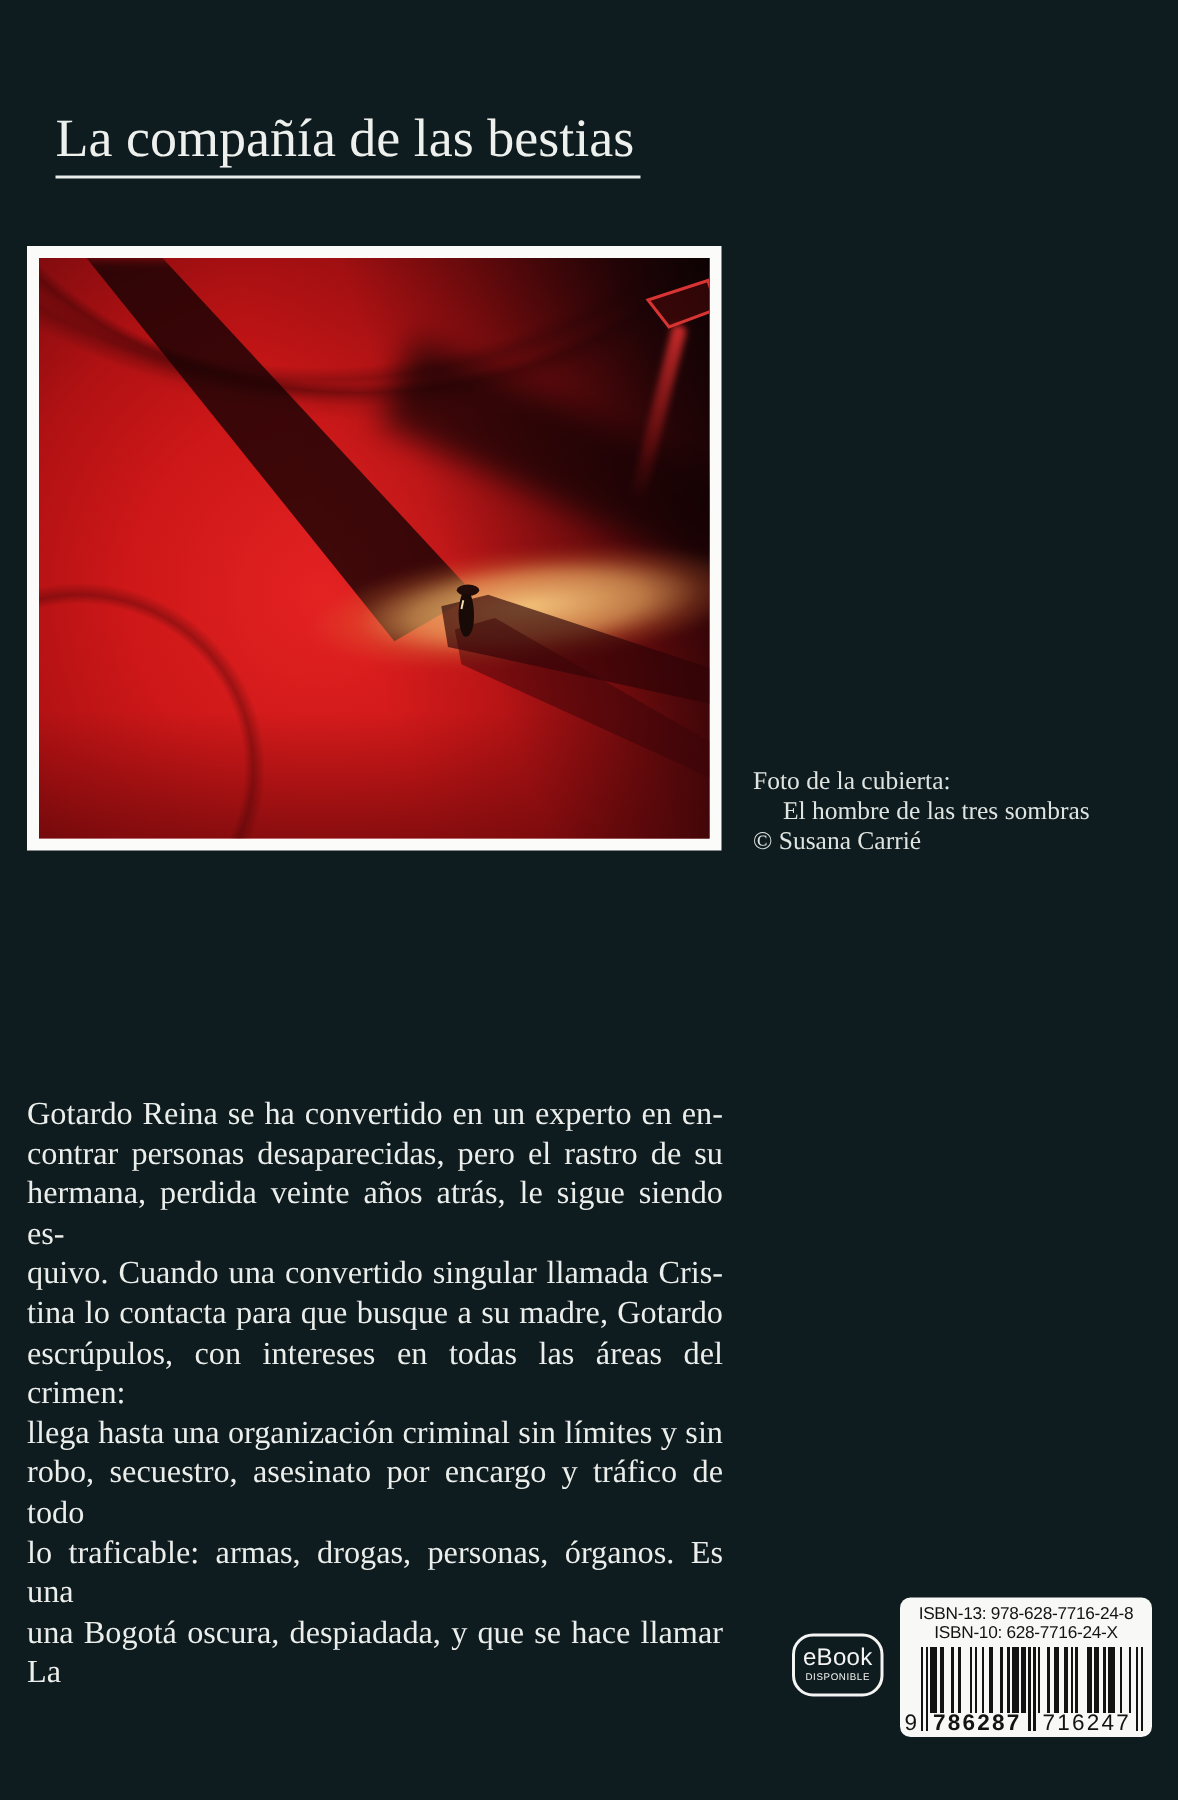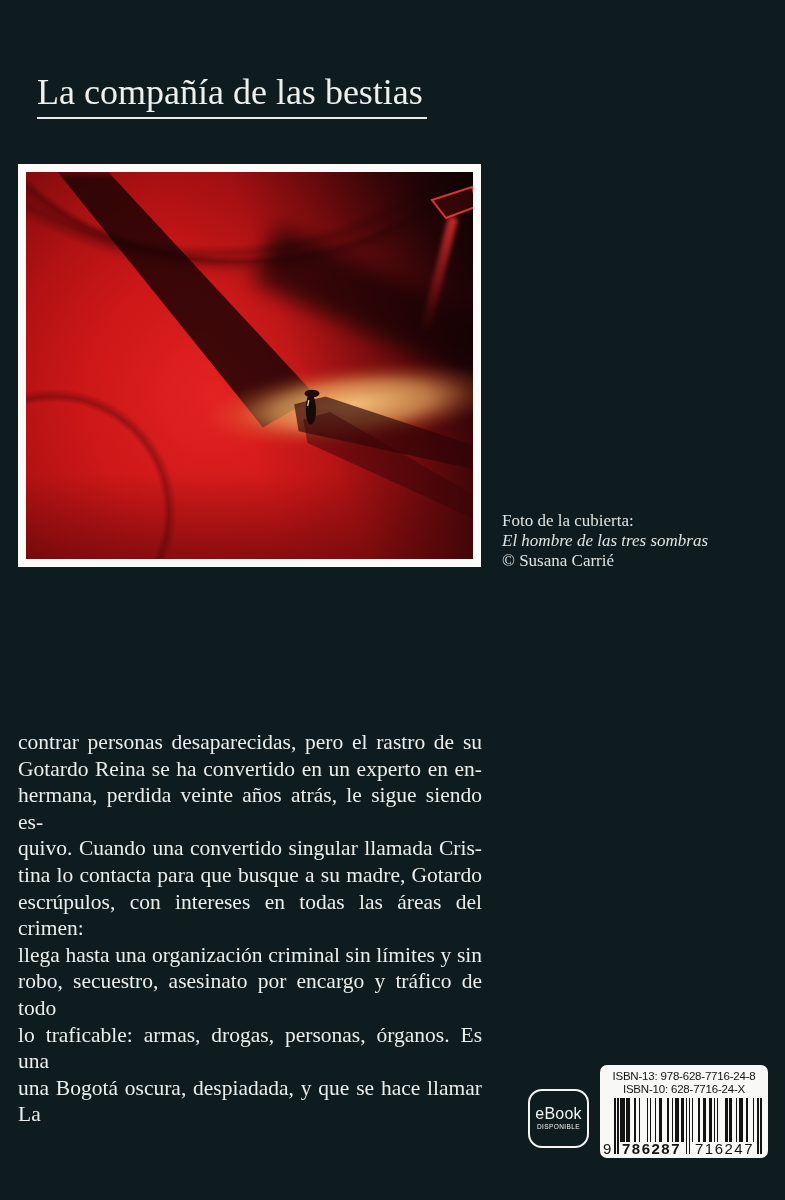--- a/index.html
+++ b/index.html
@@ -52,29 +52,29 @@
     background:radial-gradient(closest-side, rgba(247,205,128,0.95), rgba(242,180,100,0.65) 52%, rgba(225,130,62,0.25) 78%, rgba(0,0,0,0));
     transform:rotate(-6deg);filter:blur(3px);}
   .photo .figure{position:absolute;left:61%;top:55.5%;width:24px;height:40px;}
   .photo .kite{position:absolute;right:-1.5%;top:3%;width:52px;height:44px;}
   .photo .red-streak{position:absolute;right:6.5%;top:11%;width:10px;height:120px;
     transform:rotate(14deg);border-radius:4px;
     background:linear-gradient(rgba(215,45,45,0.9), rgba(150,20,20,0.4) 70%, rgba(0,0,0,0));filter:blur(2px);}
 
   
   .credit{position:absolute;left:502px;top:511px;color:#dfe4e0;font-size:17px;line-height:20px;}
-  .credit .work{font-style:italic;}
+  .credit .work{margin-left:20px;}
 
   
   .synopsis{position:absolute;left:18px;top:729px;width:464px;
     font-size:21.5px;line-height:26.6px;color:#ebeeea;}
   .synopsis .line{text-align:justify;text-align-last:justify;}
 
   
-  .ebook-badge{position:absolute;left:528px;top:1089px;width:61px;height:59px;
+  .ebook-badge{position:absolute;left:528px;top:1089px;width:61px;height:42px;
     border:2.5px solid #f4f4f2;border-radius:14px;color:#f4f4f2;
     display:flex;flex-direction:column;align-items:center;justify-content:center;gap:2px;
     font-family:"Liberation Sans", sans-serif;}
   .ebook-badge .eb-title{font-size:16px;line-height:1;letter-spacing:0.2px;}
   .ebook-badge .eb-sub{font-size:6.5px;line-height:1;letter-spacing:0.4px;}
 
   
   .barcode-box{position:absolute;left:600px;top:1065px;width:168px;height:93px;
     background:var(--barcode-bg);border-radius:7px;padding-top:5px;
     font-family:"Liberation Sans", sans-serif;color:var(--barcode-ink);}
@@ -112,22 +112,22 @@
     </div>
   </figure>
 
   <div class="credit">
     <div>Foto de la cubierta:</div>
     <div class="work">El hombre de las tres sombras</div>
     <div>© Susana Carrié</div>
   </div>
 
   <div class="synopsis" id="synopsis">
+      <div class="line">Gotardo Reina se ha convertido en un experto en en-</div>
       <div class="line">contrar personas desaparecidas, pero el rastro de su</div>
-      <div class="line">Gotardo Reina se ha convertido en un experto en en-</div>
       <div class="line">hermana, perdida veinte años atrás, le sigue siendo es-</div>
       <div class="line">quivo. Cuando una convertido singular llamada Cris-</div>
       <div class="line">tina lo contacta para que busque a su madre, Gotardo</div>
       <div class="line">escrúpulos, con intereses en todas las áreas del crimen:</div>
       <div class="line">llega hasta una organización criminal sin límites y sin</div>
       <div class="line">robo, secuestro, asesinato por encargo y tráfico de todo</div>
       <div class="line">lo traficable: armas, drogas, personas, órganos. Es una</div>
       <div class="line">una Bogotá oscura, despiadada, y que se hace llamar La</div>
     </div>
 

